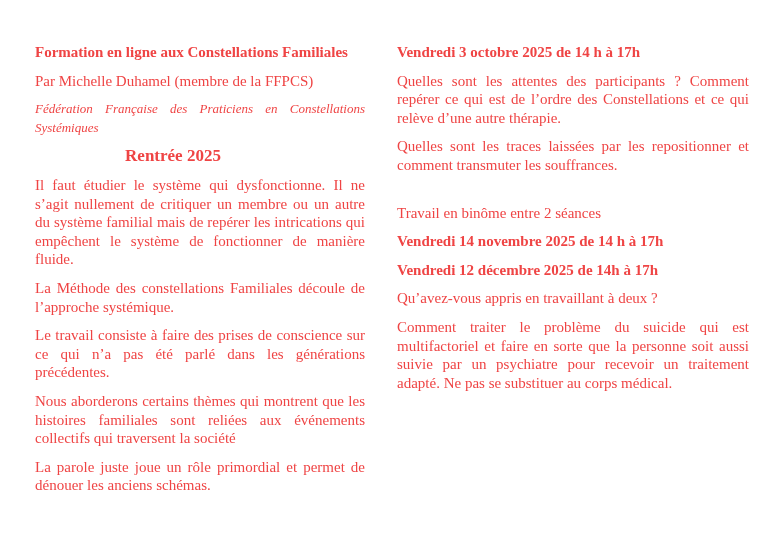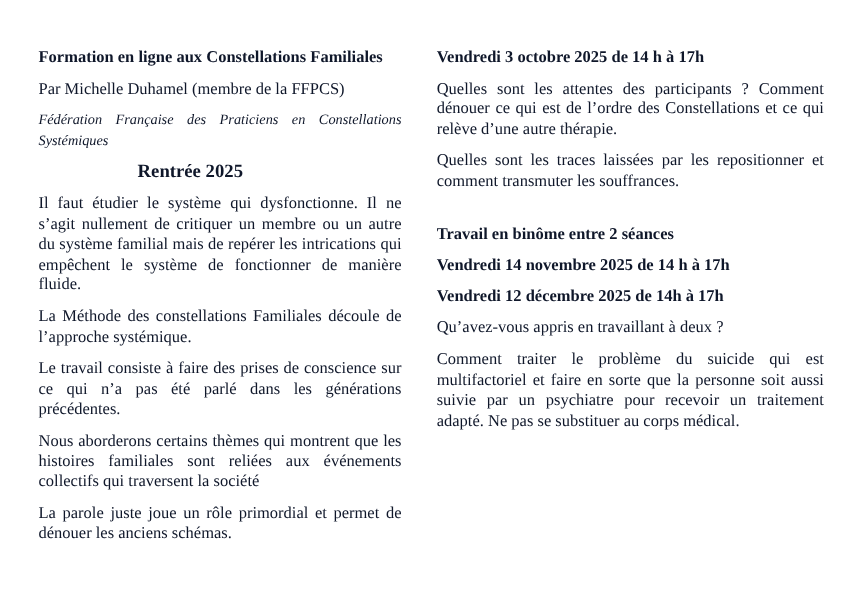--- a/index.html
+++ b/index.html
@@ -6,21 +6,21 @@
     margin: 0;
     padding: 0;
     background: #ffffff;
   }
   .page {
     position: relative;
     width: 777px;
     height: 544px;
     box-sizing: border-box;
     background: #ffffff;
-    color: #0f172a;
+    color: #ef4444;
     font-family: "Liberation Serif", "DejaVu Serif", serif;
     padding: 43px 28px 20px 35px;
     display: grid;
     grid-template-columns: 330px 1fr;
     column-gap: 32px;
     overflow: hidden;
   }
   .col { min-width: 0; }
   .page p {
     margin: 0 0 10px 0;
@@ -42,21 +42,20 @@
   }
   .session-title {
     font-weight: bold;
     font-size: 17px !important;
     text-align: center !important;
     padding-right: 54px;
   }
   .interlude {
     margin-top: 29px !important;
     text-align: center;
-    font-weight: bold;
   }
 </style>
 </head>
 <body>
 
 <div class="page">
 
   <div class="col">
     <p class="heading">Formation en ligne aux Constellations Familiales</p>
     <p class="plain">Par Michelle Duhamel (membre de la FFPCS)</p>
@@ -64,21 +63,21 @@
     <p class="session-title">Rentrée 2025</p>
     <p>Il faut étudier le système qui dysfonctionne. Il ne s’agit nullement de critiquer un membre ou un autre du système familial mais de repérer les intrications qui empêchent le système de fonctionner de manière fluide.</p>
     <p>La Méthode des constellations Familiales découle de l’approche systémique.</p>
     <p>Le travail consiste à faire des prises de conscience sur ce qui n’a pas été parlé dans les générations précédentes.</p>
     <p>Nous aborderons certains thèmes qui montrent que les histoires familiales sont reliées aux événements collectifs qui traversent la société</p>
     <p>La parole juste joue un rôle primordial et permet de dénouer les anciens schémas.</p>
   </div>
 
   <div class="col">
     <p class="heading">Vendredi 3 octobre 2025 de 14 h à 17h</p>
-    <p>Quelles sont les attentes des participants ? Comment dénouer ce qui est de l’ordre des Constellations et ce qui relève d’une autre thérapie.</p>
+    <p>Quelles sont les attentes des participants ? Comment repérer ce qui est de l’ordre des Constellations et ce qui relève d’une autre thérapie.</p>
     <p>Quelles sont les traces laissées par les repositionner et comment transmuter les souffrances.</p>
     <p class="interlude">Travail en binôme entre 2 séances</p>
     <p class="heading">Vendredi 14 novembre 2025 de 14 h à 17h</p>
     <p class="heading">Vendredi 12 décembre 2025 de 14h à 17h</p>
     <p class="plain">Qu’avez-vous appris en travaillant à deux ?</p>
     <p>Comment traiter le problème du suicide qui est multifactoriel et faire en sorte que la personne soit aussi suivie par un psychiatre pour recevoir un traitement adapté. Ne pas se substituer au corps médical.</p>
   </div>
 
 </div>
 

